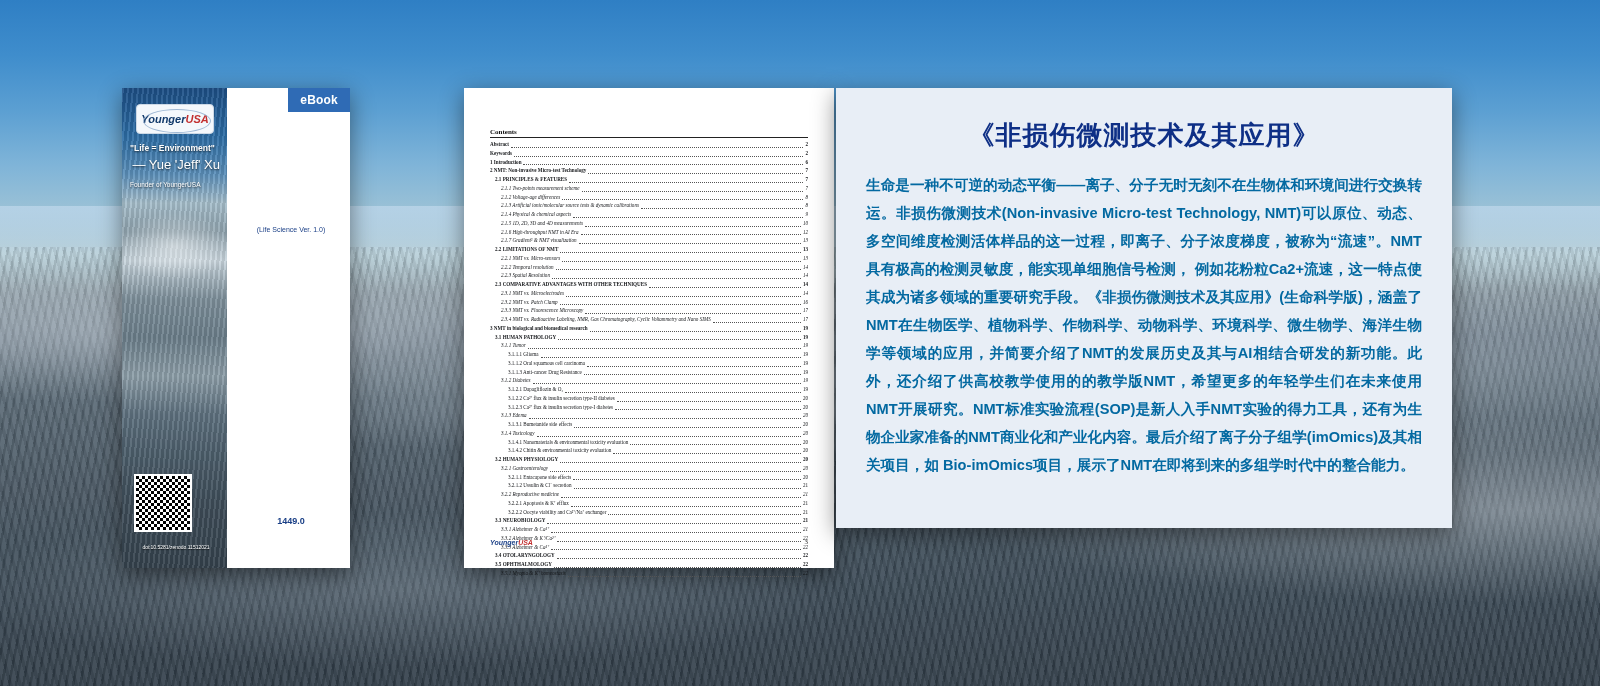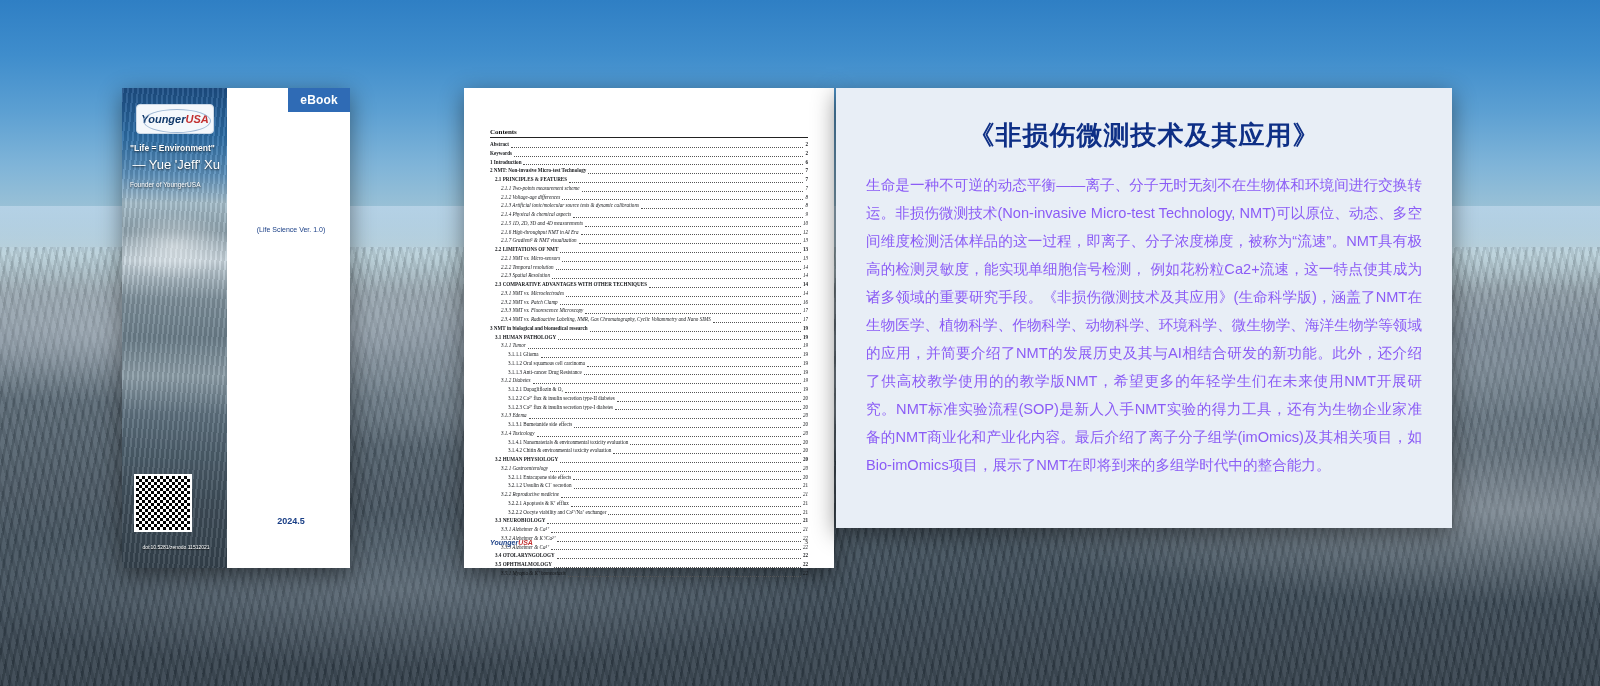--- a/index.html
+++ b/index.html
@@ -158,22 +158,22 @@
     position:absolute; left: 836px; top: 88px; width: 616px; height: 440px;
     background: #e8eef6;
     box-shadow: 0 6px 22px rgba(0,0,0,0.45);
     padding: 26px 30px 20px 30px;
   }
   #panel-title {
     color:#0e2f86; font-weight:bold; font-size: 26px; text-align:center;
     margin: 4px 0 18px 0; letter-spacing: 1px;
   }
   #panel-body {
-    color:#8b5cf6; font-size: 14.6px; line-height: 1.92; text-align: justify;
-    font-weight: 400;
+    color:#0369a1; font-size: 14.6px; line-height: 1.92; text-align: justify;
+    font-weight: 700;
   }
 </style>
 </head>
 <body>
 
 <div id="stage">
   <div id="horizonGlow"></div>
   <div id="terrain"></div>
 
   <div class="page" id="cover">
@@ -186,21 +186,21 @@
         <span class="usa">USA</span>
     </div>
 
     <div class="cover-quote">
       <span>"Life = Environment"</span>
       <span class="sub">— Yue 'Jeff' Xu</span>
       <span class="role">Founder of YoungerUSA</span>
     </div>
 
     <div id="cover-sub">(Life Science    Ver. 1.0)</div>
-    <div id="cover-date">2024.5</div>
+    <div id="cover-date">1449.0</div>
 
     <div id="qr"></div>
     <div id="doi">doi:10.5281/zenodo.11512021</div>
   </div>
 
   <div class="page" id="toc">
     <div id="toc-inner">
       <div class="toc-title">Contents</div>
       <div class="toc-rule"></div>
       <ul class="toc-list" id="toc-list">

